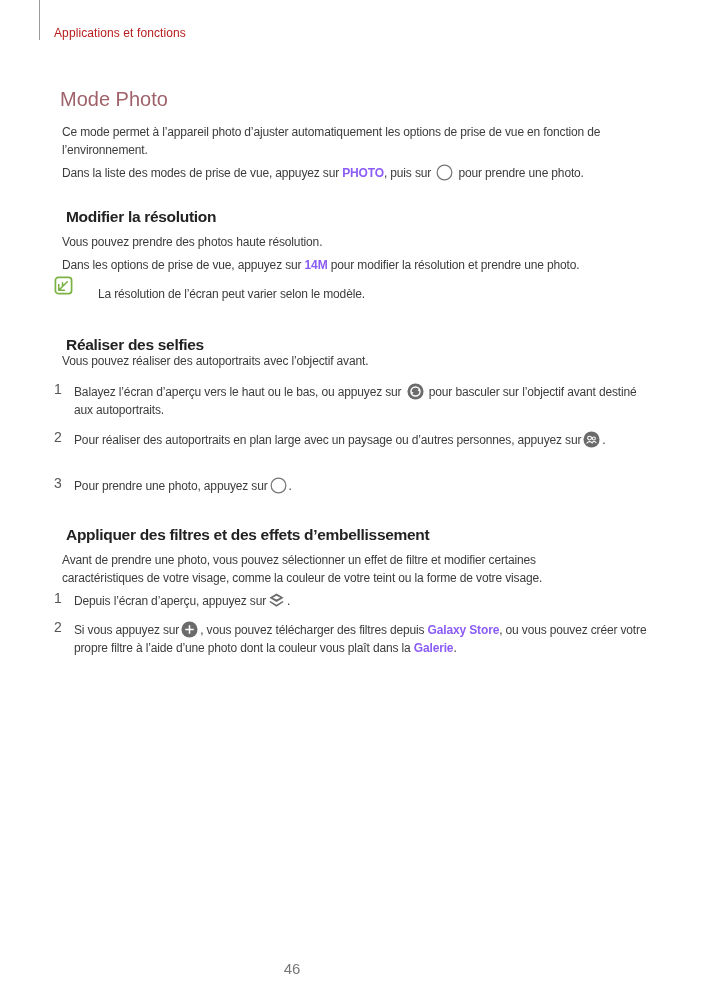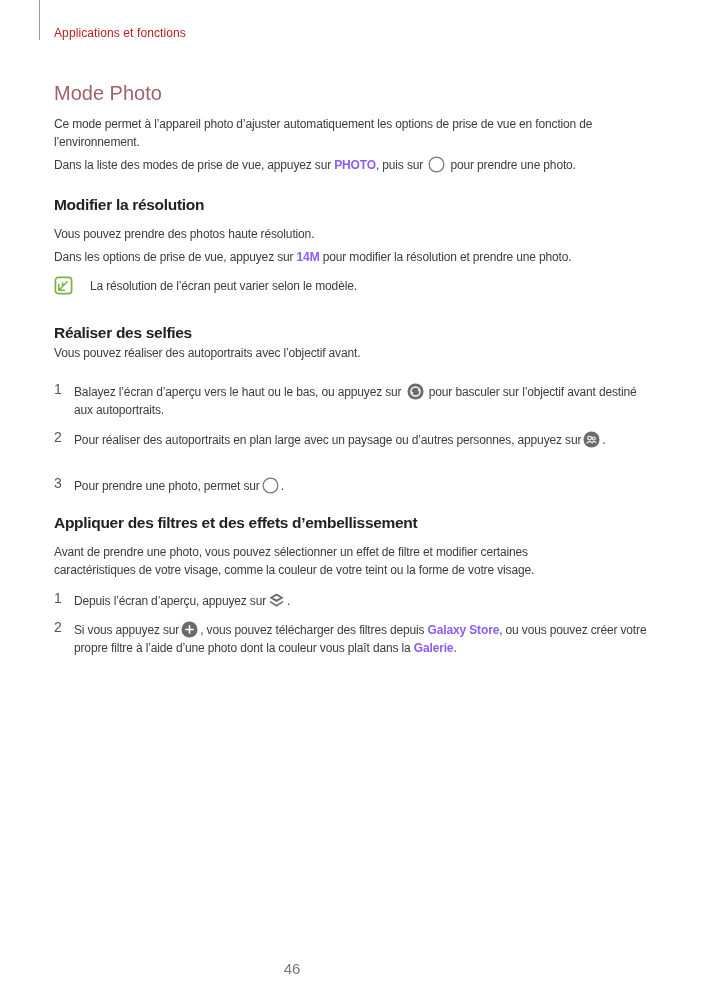--- a/index.html
+++ b/index.html
@@ -3,23 +3,23 @@
 <meta charset="utf-8">
 <style>
   html, body { margin: 0; padding: 0; background: #ffffff; }
   body {
     width: 703px; height: 994px; position: relative; overflow: hidden;
     font-family: "Liberation Sans", sans-serif;
     color: #3a3a3a;
   }
   .vrule { position: absolute; left: 39px; top: 0; width: 1px; height: 40px; background: #9a9a9a; }
   .running-header { position: absolute; left: 54px; top: 26px; font-size: 12px; color: #b91c1c; letter-spacing: 0.1px; }
-  .page-title { position: absolute; left: 54px; top: 82px; font-size: 20px; color: #a0626a; font-weight: normal; margin: 0; }
-  .p { position: absolute; left: 54px; font-size: 12px; line-height: 18px; color: #3c3c3c; margin: 0; width: 590px; letter-spacing: -0.15px; }
-  .h2 { position: absolute; left: 54px; font-size: 15.5px; color: #222; font-weight: bold; margin: 0; letter-spacing: -0.3px; }
+  .page-title { position: absolute; left: 54px; top: 82px; font-size: 20px; color: #a0626a; font-weight: normal; margin: 6px; }
+  .p { position: absolute; left: 54px; font-size: 12px; line-height: 18px; color: #3c3c3c; margin: 8px; width: 590px; letter-spacing: -0.15px; }
+  .h2 { position: absolute; left: 54px; font-size: 15.5px; color: #222; font-weight: bold; margin: 12px; letter-spacing: -0.3px; }
   .num { position: absolute; left: 54px; font-size: 14px; color: #555; }
   .step { position: absolute; left: 74px; font-size: 12px; line-height: 18px; color: #3c3c3c; width: 580px; letter-spacing: -0.15px; }
   b { color: #8b5cf6; font-weight: bold; }
   .ico { display: inline-block; vertical-align: -4px; width: 17px; height: 17px; margin: 0 2px; }
   .note-icon { position: absolute; left: 54px; top: 276px; width: 19px; height: 19px; }
   .page-number { position: absolute; left: 0; width: 584px; top: 960px; text-align: center; font-size: 15px; color: #777; }
 </style>
 </head>
 <body>
 
@@ -69,21 +69,21 @@
         <circle cx="9" cy="9" r="8.5" fill="#6b6b6b"></circle>
         <circle cx="7" cy="7.5" r="2" fill="none" stroke="#fff" stroke-width="1.2"></circle>
         <circle cx="11.5" cy="8" r="1.6" fill="none" stroke="#fff" stroke-width="1.1"></circle>
         <path d="M3.8 13 q3.2 -3.5 6.4 0 M9.5 12.5 q2.2 -2.6 4.6 0" fill="none" stroke="#fff" stroke-width="1.1"></path>
       </svg><span>.</span>
   </div>
 </div>
 
 <div class="num" style="top:475px">3</div>
 <div class="step" style="top:477px">
-  <span>Pour prendre une photo, permet sur</span><svg class="ico" viewBox="0 0 18 18">
+  <span>Pour prendre une photo, appuyez sur</span><svg class="ico" viewBox="0 0 18 18">
       <circle cx="9" cy="9" r="7.8" fill="none" stroke="#777" stroke-width="1.3"></circle>
     </svg><span>.</span>
 </div>
 
 <h2 class="h2" style="top:514px">Appliquer des filtres et des effets d’embellissement</h2>
 <p class="p" style="top:543px; width:530px">Avant de prendre une photo, vous pouvez sélectionner un effet de filtre et modifier certaines caractéristiques de votre visage, comme la couleur de votre teint ou la forme de votre visage.</p>
 
 <div class="num" style="top:590px">1</div>
 <div class="step" style="top:592px">
   <span>Depuis l’écran d’aperçu, appuyez sur</span><svg class="ico" viewBox="0 0 18 18">

